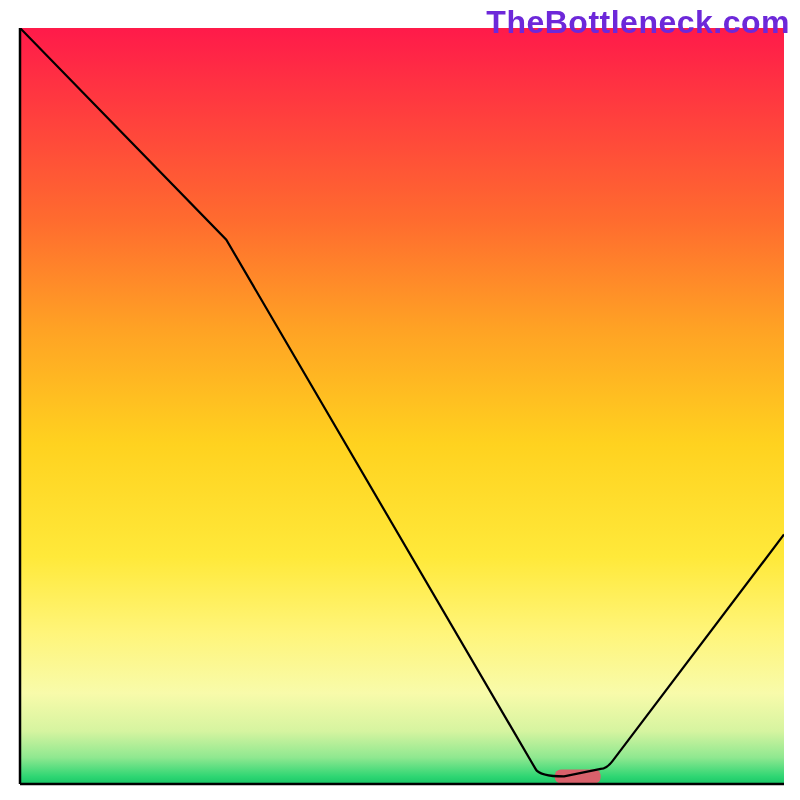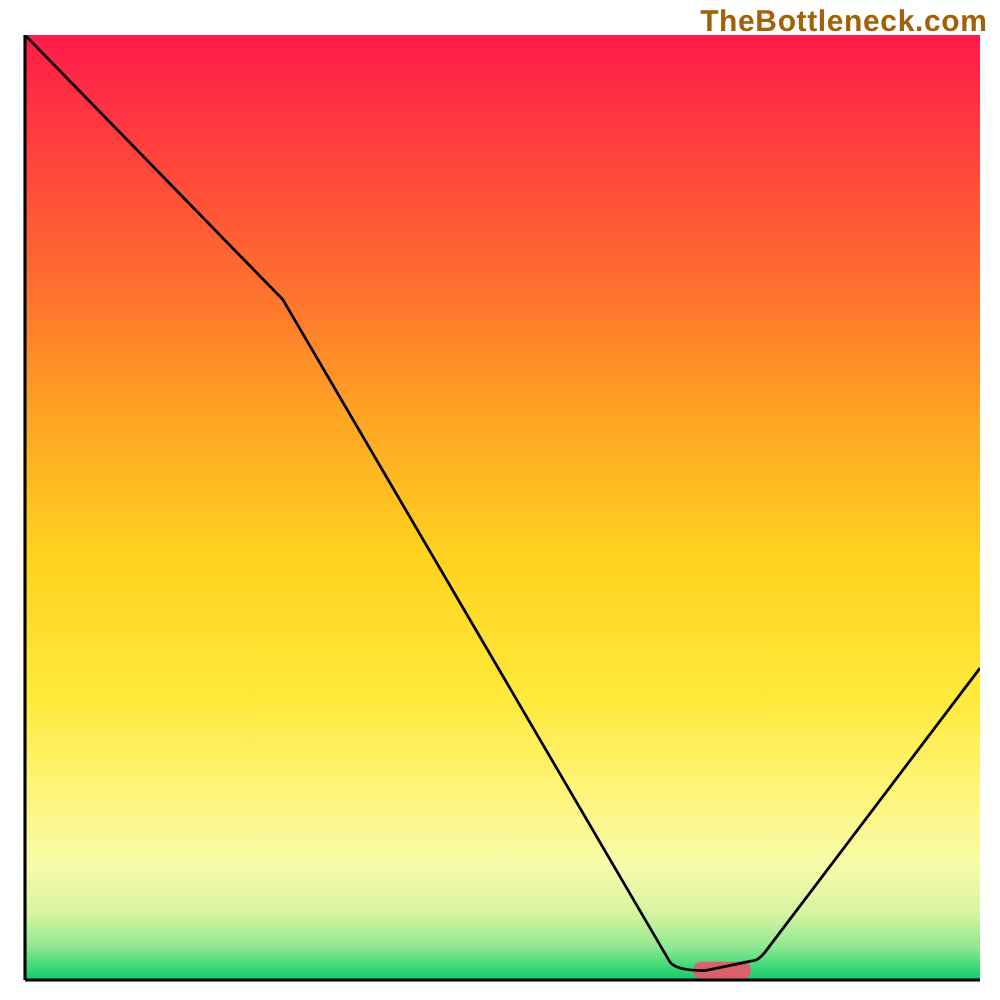--- a/index.html
+++ b/index.html
@@ -13,23 +13,23 @@
   .chart-container {
     position: relative;
     width: 800px;
     height: 800px;
   }
   .watermark {
     position: absolute;
     top: 4px;
     right: 10px;
     font-family: Arial, Helvetica, sans-serif;
-    font-size: 24px;
+    font-size: 32px;
     font-weight: bold;
-    color: #a16207;
+    color: #6d28d9;
     letter-spacing: 0.5px;
     z-index: 10;
   }
   svg {
     display: block;
   }
 </style>
 </head>
 <body>
 

